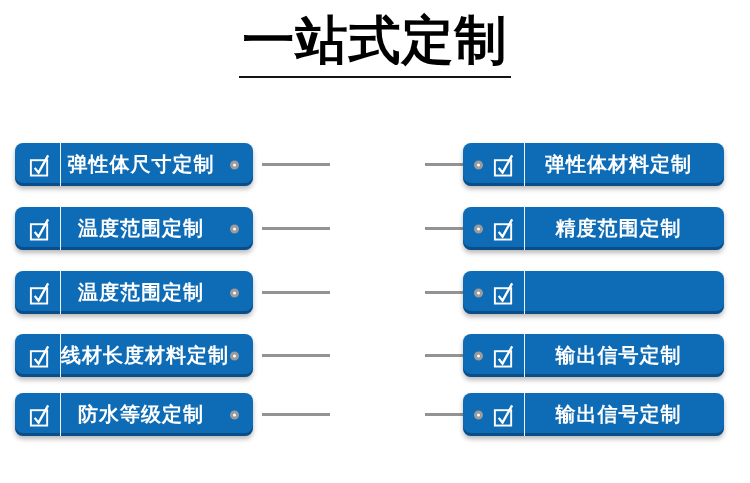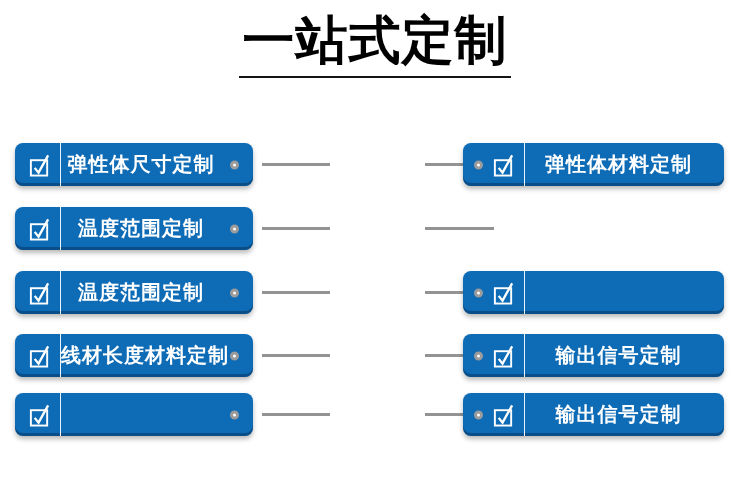--- a/index.html
+++ b/index.html
@@ -121,31 +121,41 @@
     <span class="sep"></span>
     <span class="bar-label">温度范围定制</span>
     <span class="node"></span>
   </div>
   <div class="bar left r5">
     <svg class="check" viewBox="0 0 24 26" fill="none" stroke="#ffffff">
         <rect x="3" y="8" width="17" height="16" stroke-width="2"></rect>
         <polyline points="7,16 11,21 21,3" stroke-width="2.4"></polyline>
       </svg>
     <span class="sep"></span>
+    <span class="bar-label">防水等级定制</span>
     <span class="node"></span>
   </div>
 
   <div class="bar right r1">
     <span class="node"></span>
     <svg class="check" viewBox="0 0 24 26" fill="none" stroke="#ffffff">
         <rect x="3" y="8" width="17" height="16" stroke-width="2"></rect>
         <polyline points="7,16 11,21 21,3" stroke-width="2.4"></polyline>
       </svg>
     <span class="sep"></span>
     <span class="bar-label">弹性体材料定制</span>
+  </div>
+  <div class="bar right r2">
+    <span class="node"></span>
+    <svg class="check" viewBox="0 0 24 26" fill="none" stroke="#ffffff">
+        <rect x="3" y="8" width="17" height="16" stroke-width="2"></rect>
+        <polyline points="7,16 11,21 21,3" stroke-width="2.4"></polyline>
+      </svg>
+    <span class="sep"></span>
+    <span class="bar-label">精度范围定制</span>
   </div>
   <div class="bar right r3">
     <span class="node"></span>
     <svg class="check" viewBox="0 0 24 26" fill="none" stroke="#ffffff">
         <rect x="3" y="8" width="17" height="16" stroke-width="2"></rect>
         <polyline points="7,16 11,21 21,3" stroke-width="2.4"></polyline>
       </svg>
     <span class="sep"></span>
   </div>
   <div class="bar right r4">

